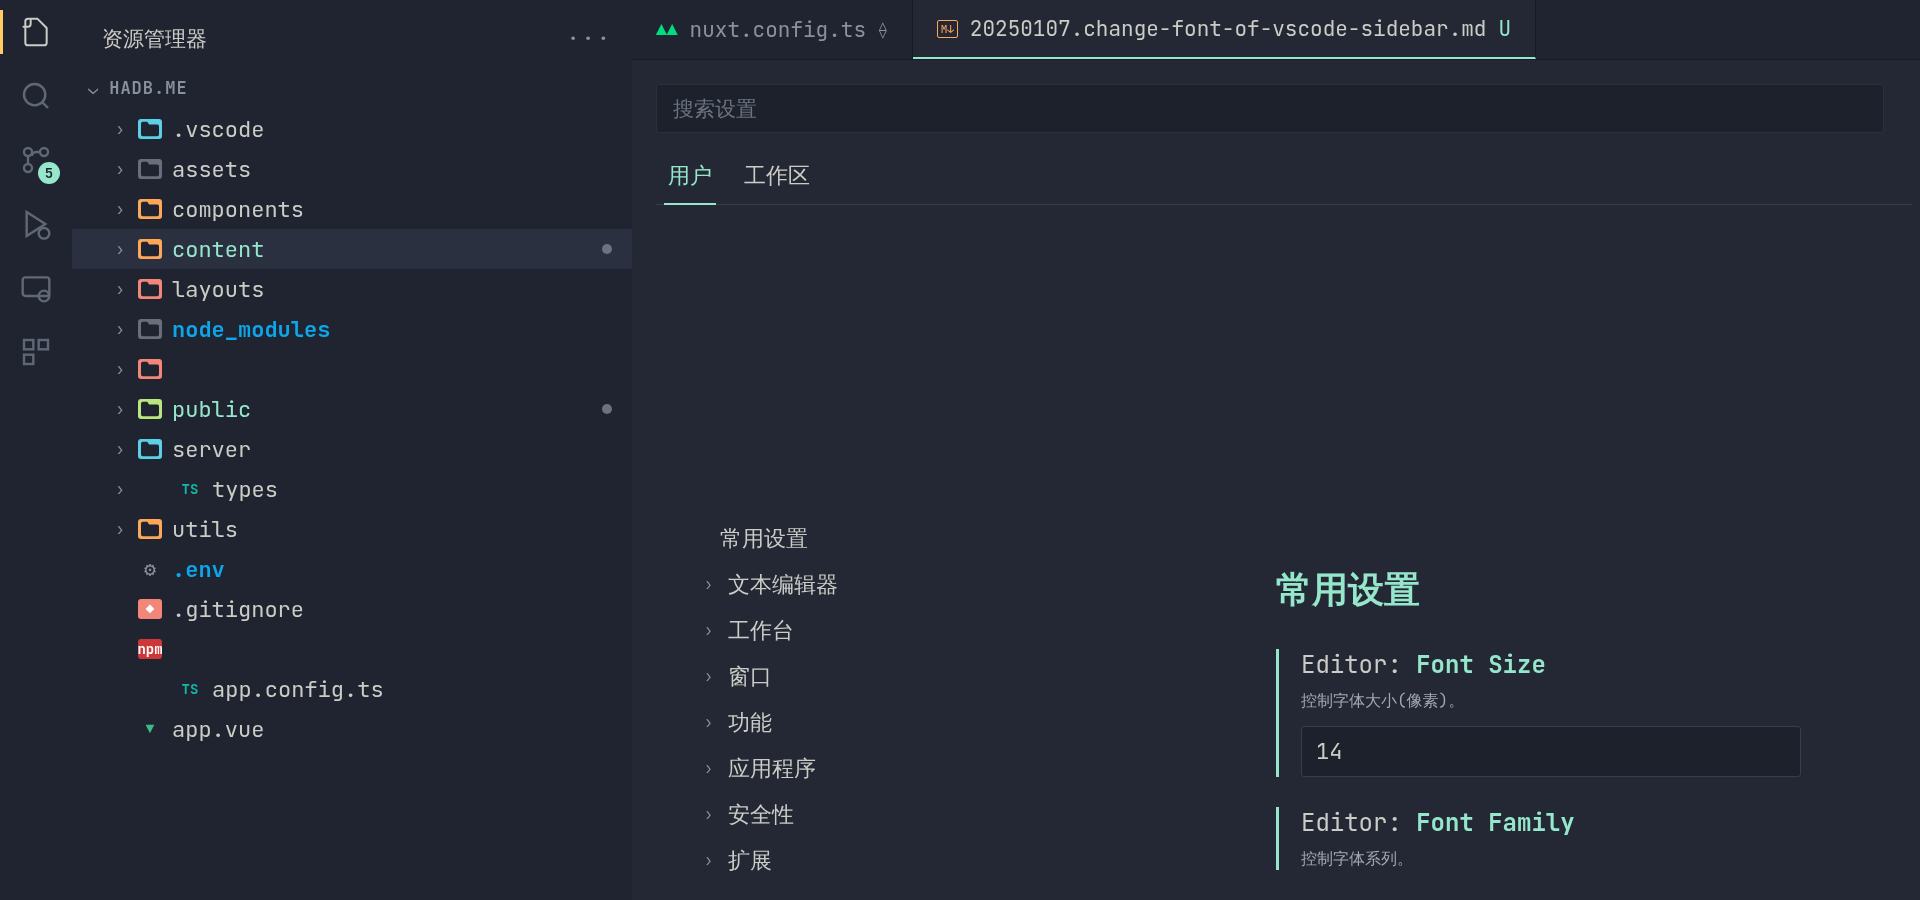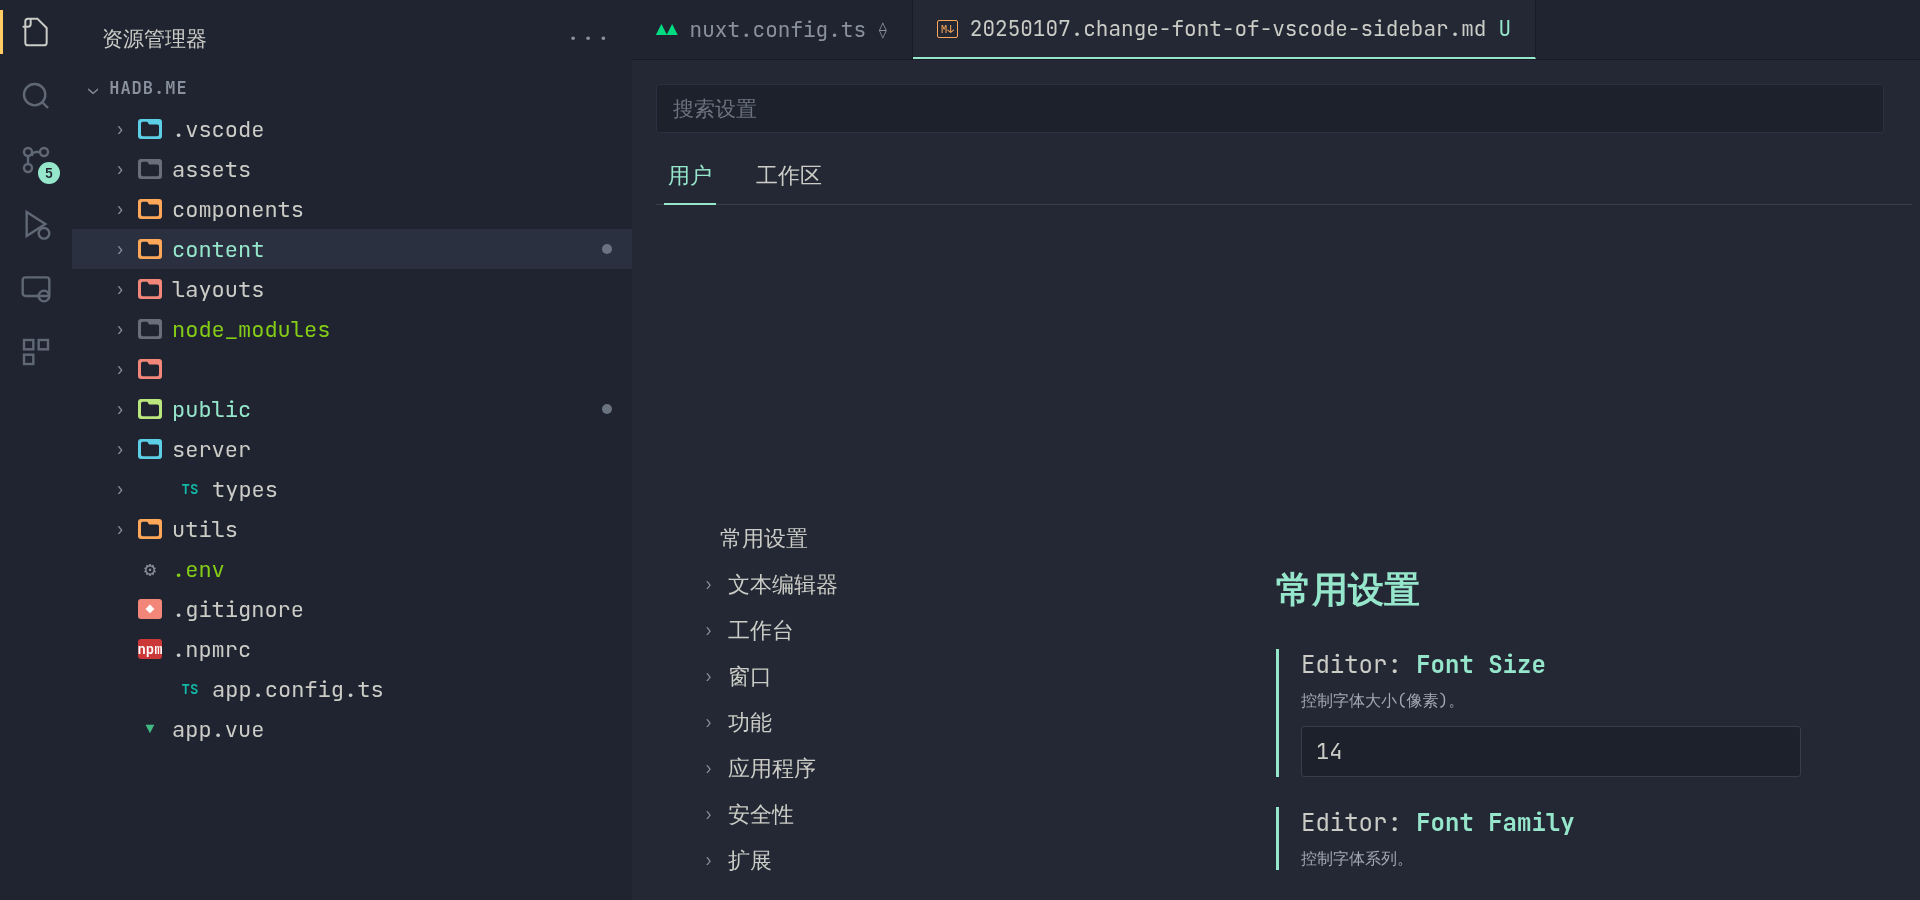--- a/index.html
+++ b/index.html
@@ -113,21 +113,21 @@
   height: 20px;
   display: flex;
   align-items: center;
   justify-content: center;
   font-size: 14px;
   font-weight: bold;
   border-radius: 3px;
 }
 .tree-item .label { flex: 1; color: #cbccc6; }
 .tree-item.modified .label { color: #95e6cb; }
-.tree-item.dim .label { color: #84cc16; }
+.tree-item.dim .label { color: #0ea5e9; font-weight: bold; }
 .tree-item .dot {
   width: 10px;
   height: 10px;
   border-radius: 50%;
   background: #6b7280;
 }
 .icon-folder-blue { background: #5ccfe6; color: #1f2430; }
 .icon-folder-orange { background: #ffa759; color: #1f2430; }
 .icon-folder-red { background: #f28779; color: #1f2430; }
 .icon-folder-green { background: #bae67e; color: #1f2430; }
@@ -193,21 +193,21 @@
   border: 1px solid #2a3040;
   color: #cbccc6;
   padding: 10px 16px;
   font-size: 21px;
   font-family: inherit;
   border-radius: 3px;
 }
 .search-input::placeholder { color: #6b7280; }
 .settings-tabs {
   display: flex;
-  gap: 36px;
+  gap: 24px;
   border-bottom: 1px solid #363d4d;
   padding-left: 8px;
 }
 .settings-tab {
   padding: 10px 4px 12px 4px;
   font-size: 22px;
   color: #cbccc6;
   cursor: pointer;
 }
 .settings-tab.active {
@@ -439,21 +439,20 @@
         <span class="label">.env</span>
       </div>
       <div class="tree-item">
         <span class="chev"></span>
         <span class="file-icon icon-git">◆</span>
         <span class="label">.gitignore</span>
       </div>
       <div class="tree-item">
         <span class="chev"></span>
         <span class="file-icon icon-npm">npm</span>
-        <span class="label">.npmrc</span>
       </div>
       <div class="tree-item">
         <span class="chev"></span>
         <span class="file-icon icon-ts">TS</span>
         <span class="label">app.config.ts</span>
       </div>
       <div class="tree-item">
         <span class="chev"></span>
         <span class="file-icon icon-vue">▼</span>
         <span class="label">app.vue</span>

